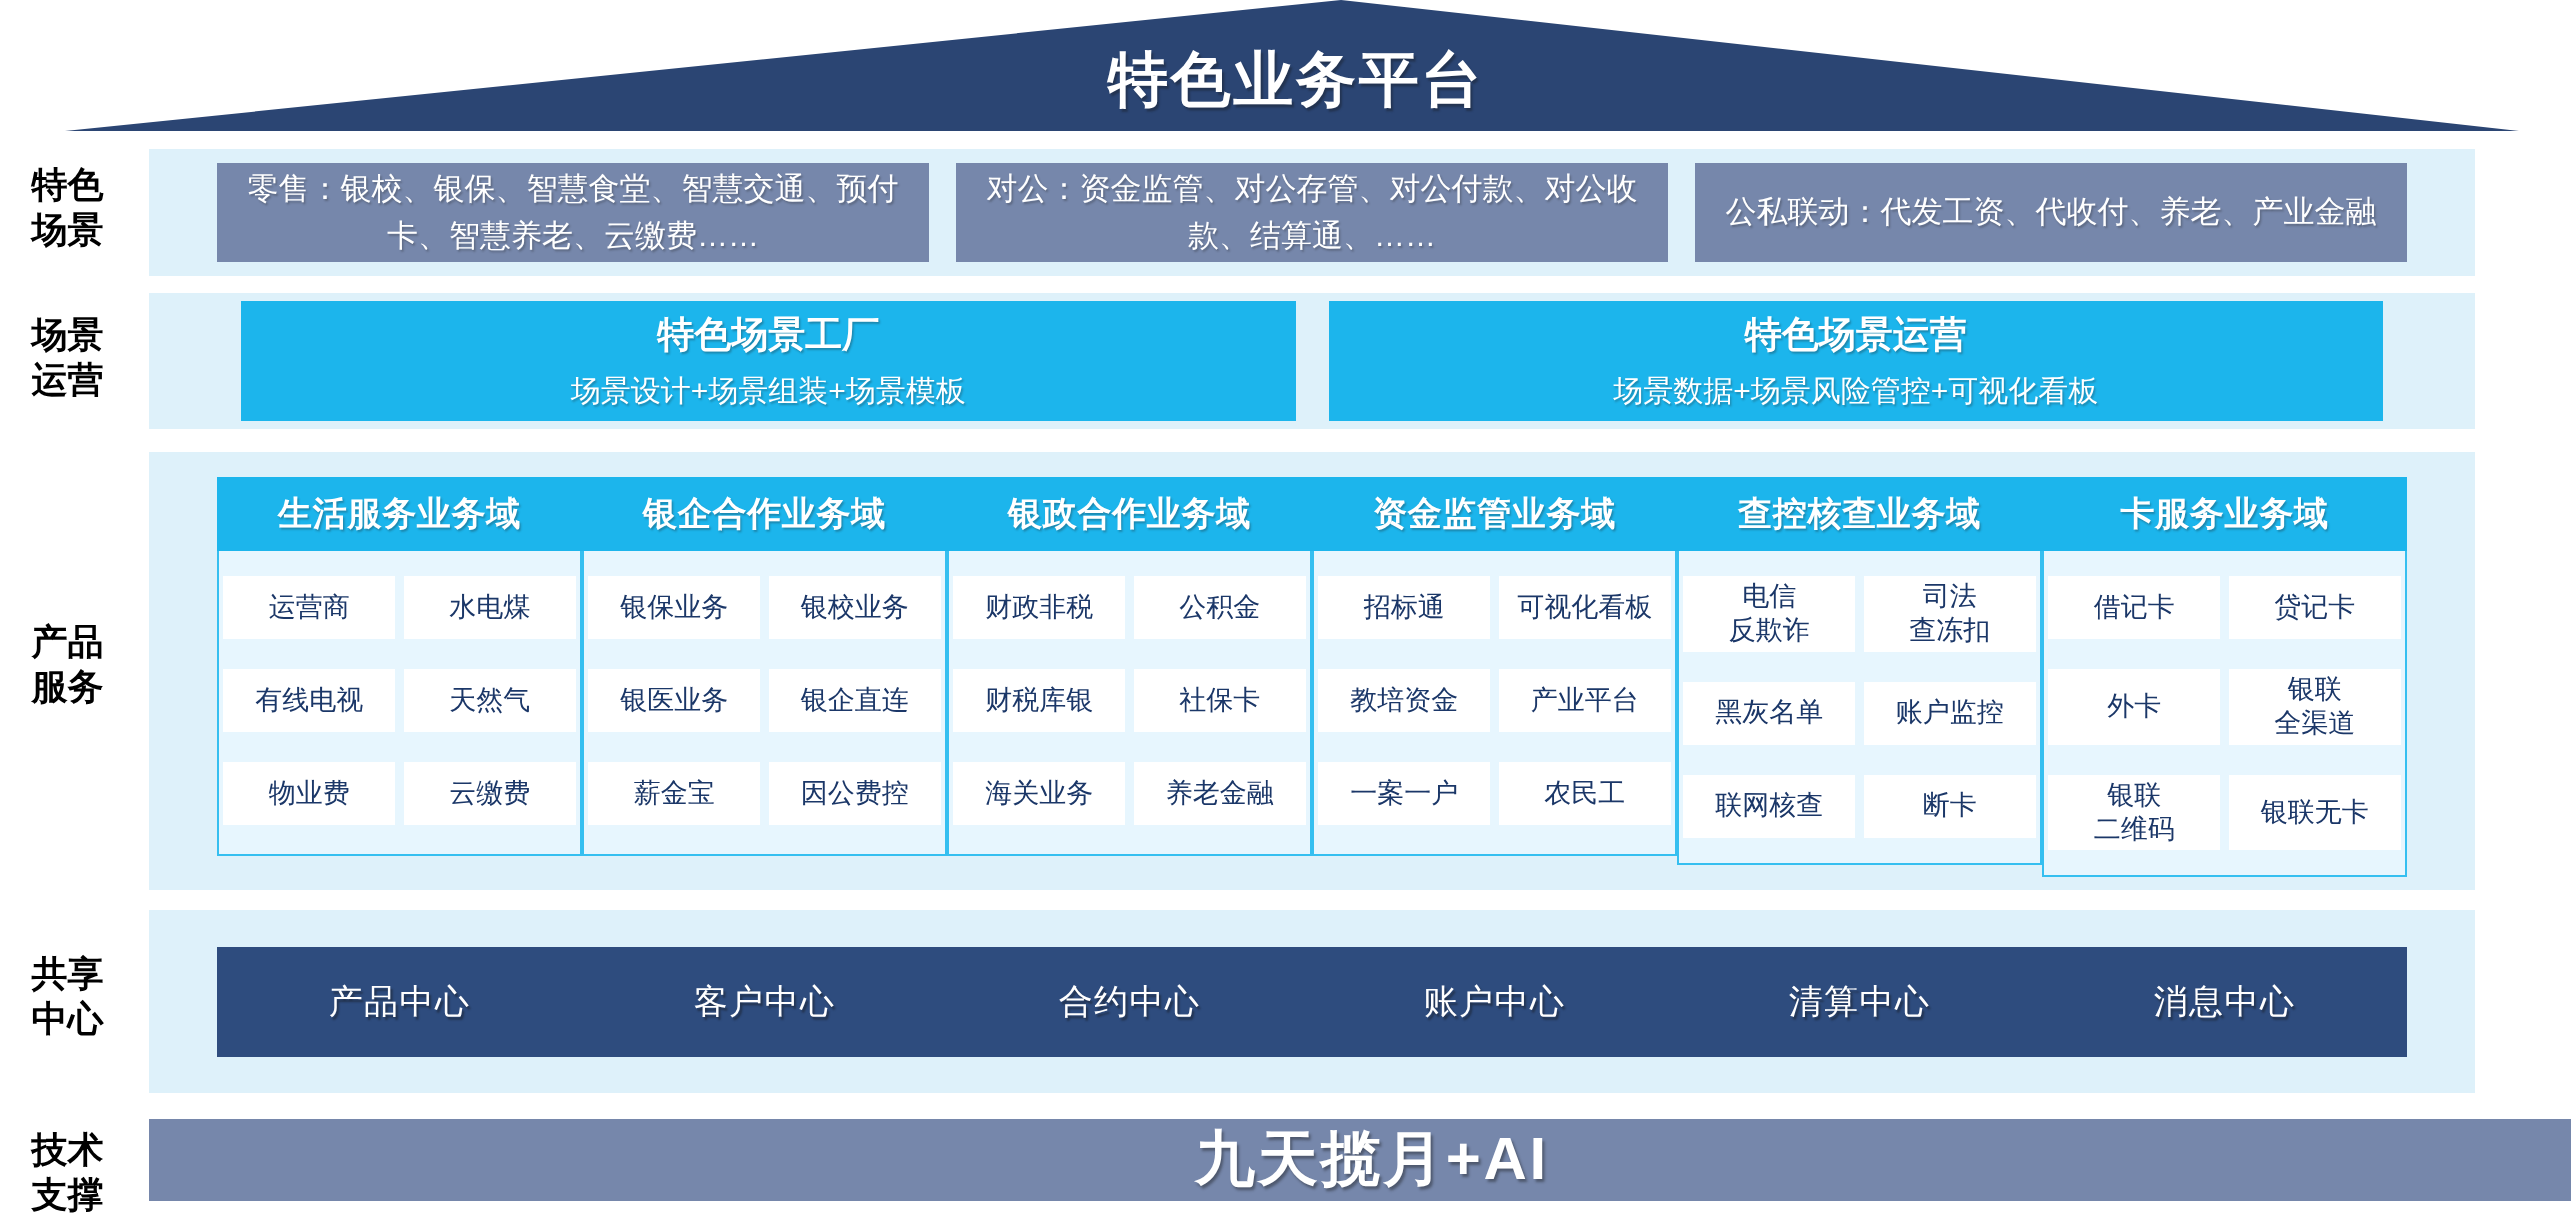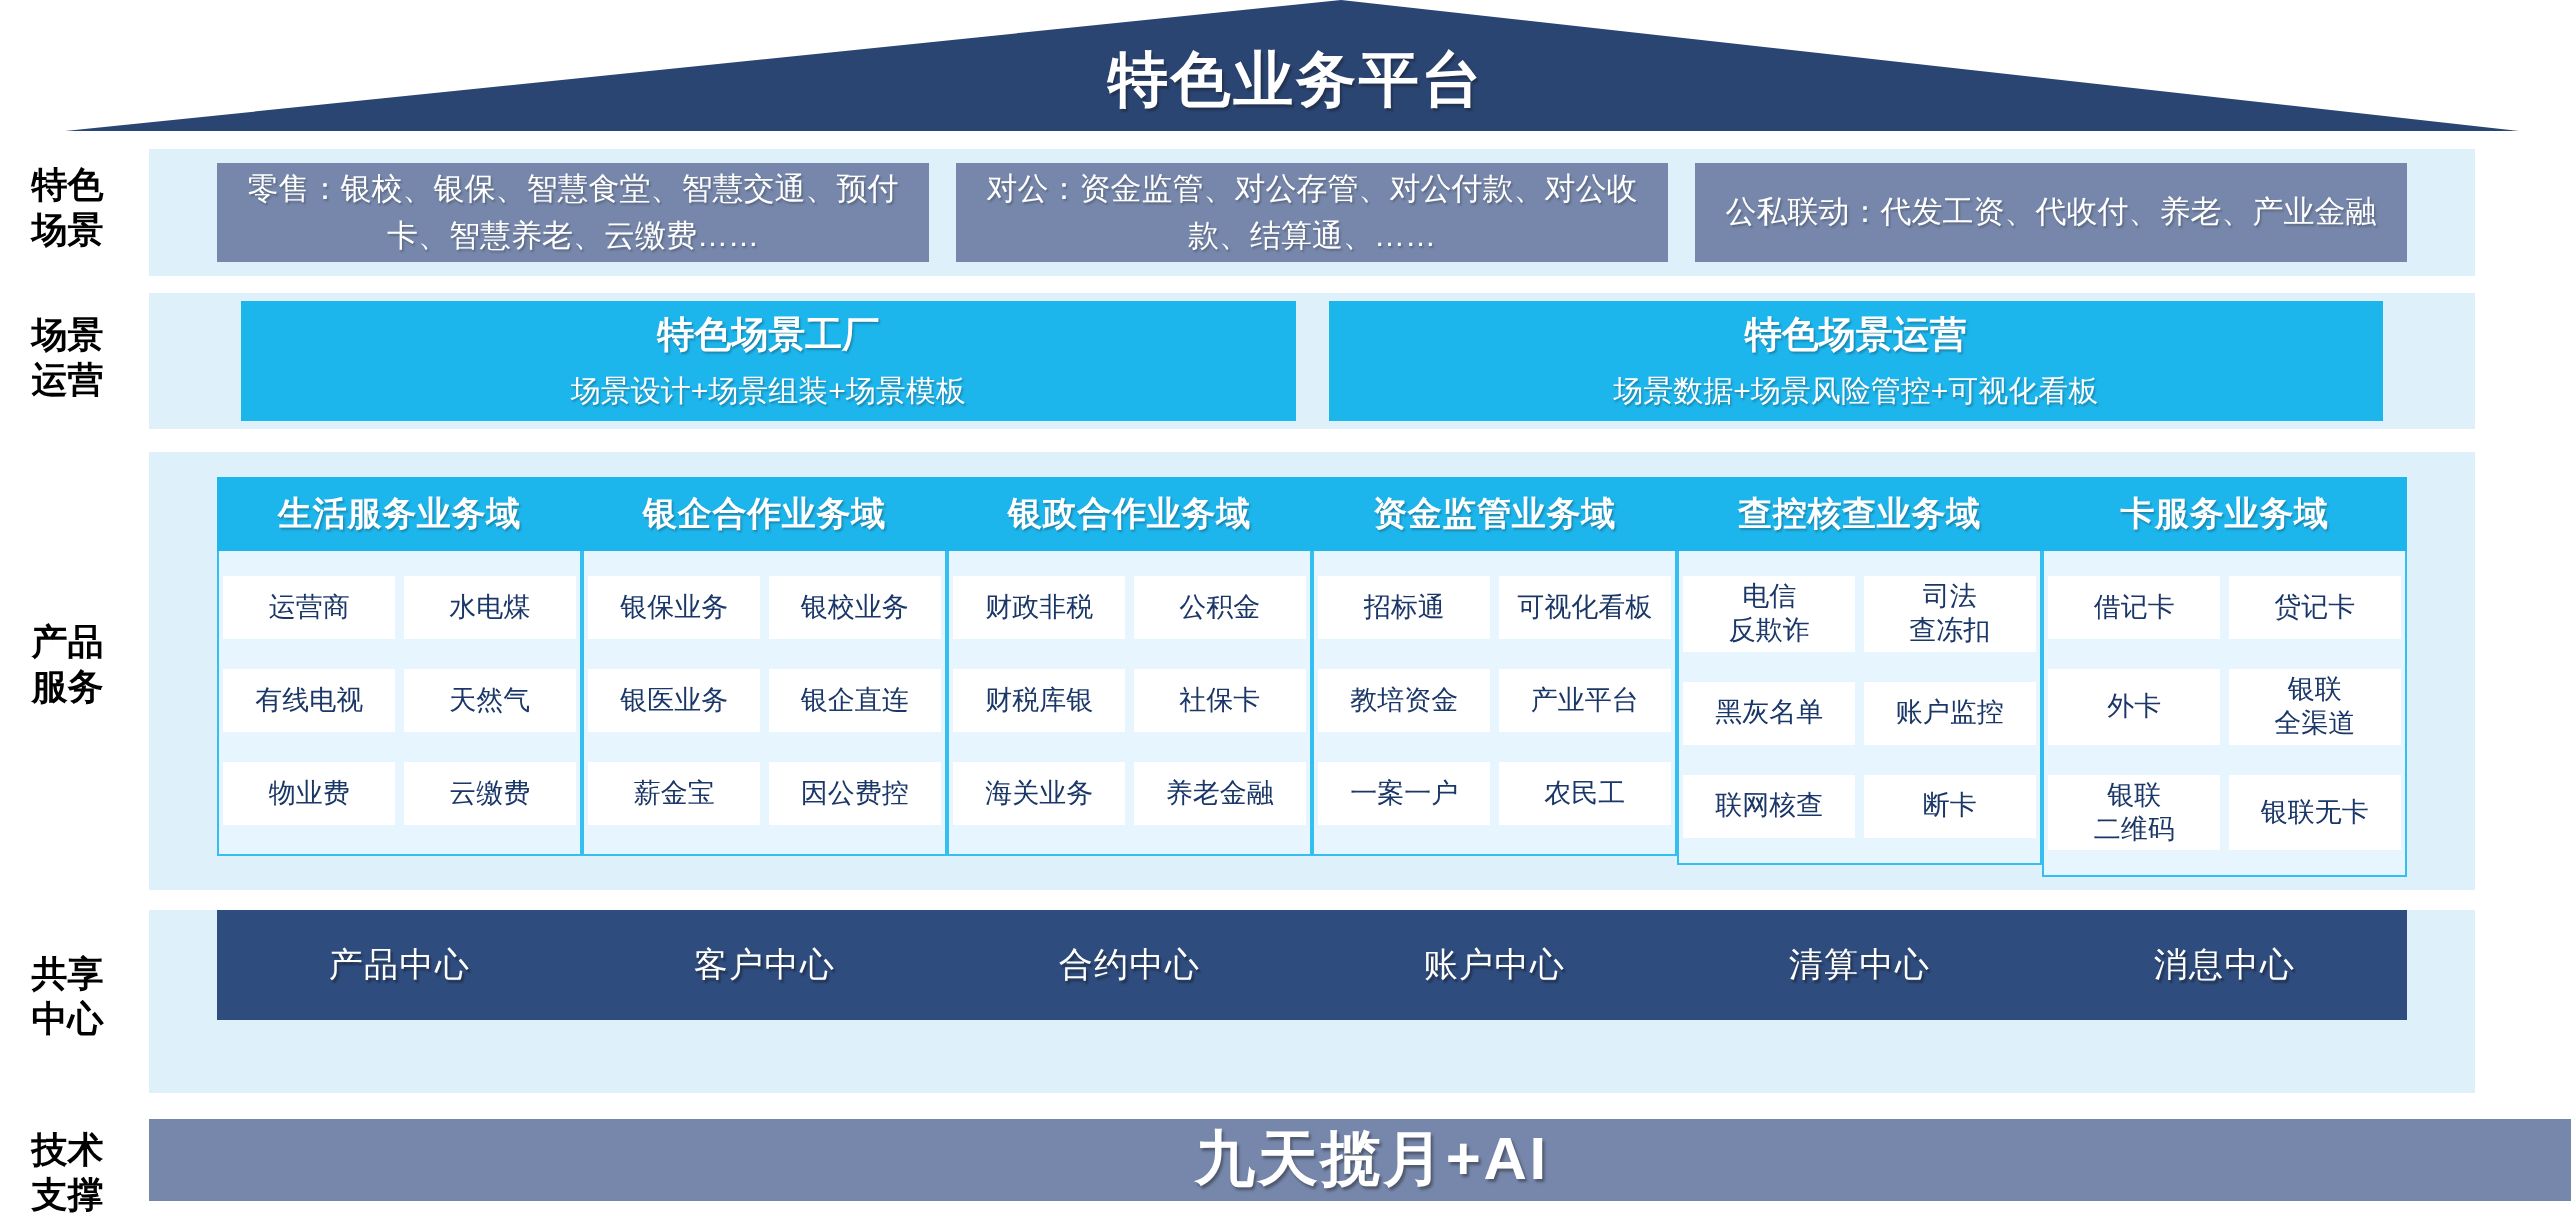--- a/index.html
+++ b/index.html
@@ -77,21 +77,21 @@
     padding:25px 4px;display:grid;grid-template-columns:1fr 1fr;gap:30px 8.2px;
     min-height:305px;align-content:start;
   }
   .pitem{
     background:#ffffff;min-height:63px;display:flex;align-items:center;justify-content:center;
     color:var(--itemtext);font-size:27px;text-align:center;line-height:1.25;
     white-space:pre-line;padding:4.1px 2.7px;
   }
 
   
-  .band-centers{top:910px;height:183px;display:flex;align-items:flex-start;padding:0 68px;}
+  .band-centers{top:910px;height:183px;display:flex;align-items:center;padding:0 68px;}
   .center-box{
     flex:1;height:110px;background:var(--center-navy);color:#fff;font-size:34px;
     display:flex;align-items:center;justify-content:center;letter-spacing:1.4px;
     text-shadow:2.1px 2.7px 2.1px rgba(20,20,20,.45);
   }
 
   
   .tech-bar{
     position:absolute;left:149px;width:2422px;top:1119px;height:82px;
     background:var(--slate);display:flex;align-items:flex-start;justify-content:center;padding-left:24px;

